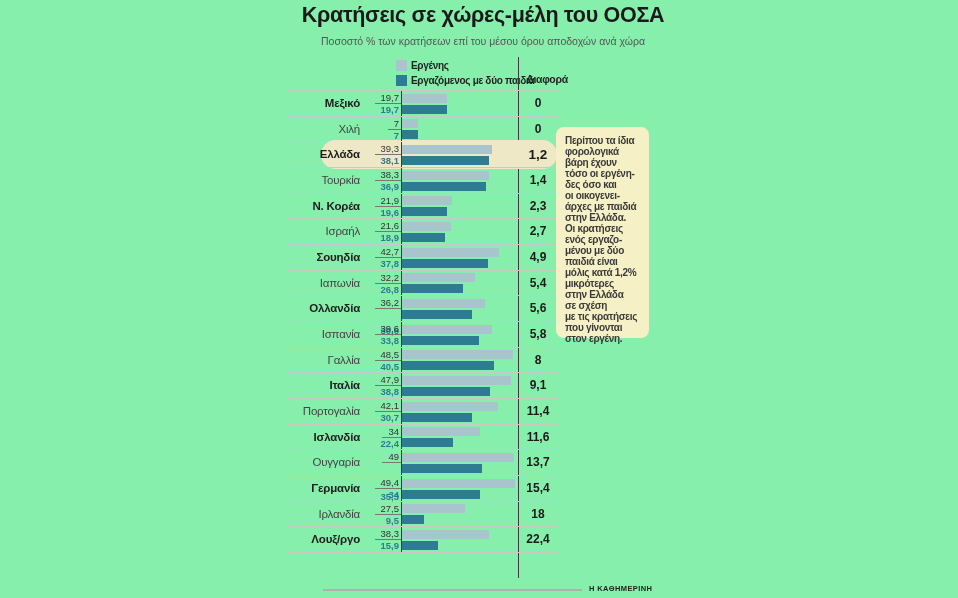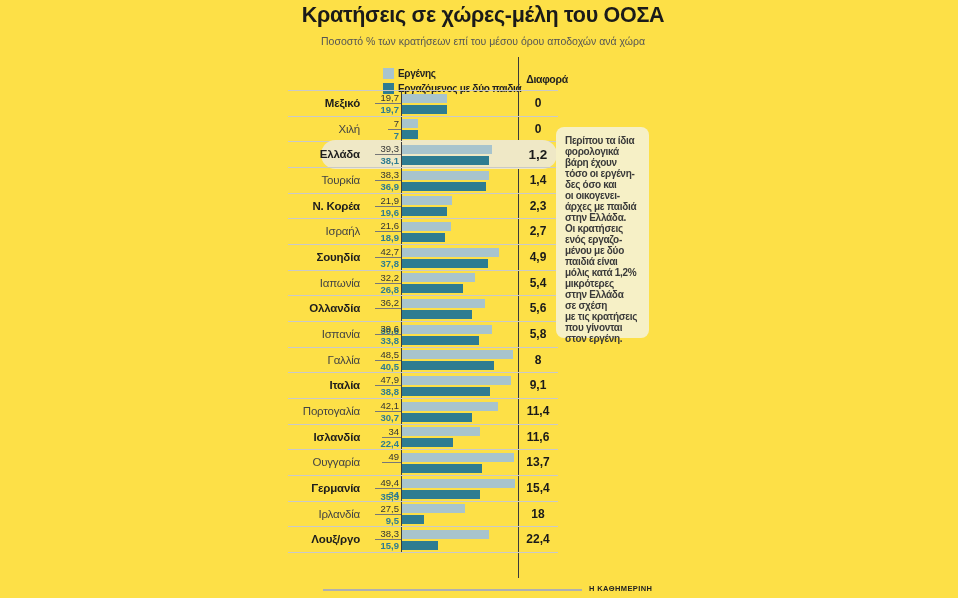--- a/index.html
+++ b/index.html
@@ -1,21 +1,21 @@
 <!DOCTYPE html>
 <html><head>
 <meta charset="utf-8">
 <style>
   html,body{margin:0;padding:0;background:#fff;}
-  .canvas{position:relative;width:958px;height:598px;background:#fde047;overflow:hidden;
+  .canvas{position:relative;width:958px;height:598px;background:#86efac;overflow:hidden;
           font-family:"Liberation Sans","DejaVu Sans",sans-serif;}
   .header{position:absolute;left:253px;top:0;width:460px;text-align:center;}
   .title{margin:3px 0 0;font-size:21.5px;font-weight:700;color:#1a1a1a;letter-spacing:-0.3px;}
   .subtitle{margin-top:7px;font-size:10.5px;color:#555;}
-  .legend{position:absolute;left:383px;top:58px;margin-top:8px;}
+  .legend{position:absolute;left:396px;top:58px;}
   .legend-item{height:15px;line-height:15px;font-size:10px;font-weight:700;color:#222;letter-spacing:-0.3px;white-space:nowrap;}
   .swatch{display:inline-block;width:11px;height:11px;margin-right:4px;vertical-align:-2px;}
   .diff-header{position:absolute;left:519px;top:73px;width:56px;text-align:center;
                font-size:10.5px;font-weight:700;color:#222;letter-spacing:-0.3px;}
   .divider-line{position:absolute;left:518px;top:57px;width:1px;height:521px;background:#3a3a3a;}
   .rows{position:absolute;left:288px;top:90px;width:270px;border-bottom:1px solid #c9c9c9;}
   .row{position:relative;display:flex;height:25.68px;box-sizing:border-box;border-top:1px solid #c9c9c9;}
   .row > *{position:relative;z-index:1;}
   .pill{position:absolute;left:33px;top:-2px;width:236px;height:29px;border-radius:15px;z-index:0;}
   .country{width:72px;text-align:right;font-size:11.5px;line-height:25px;color:#444;

